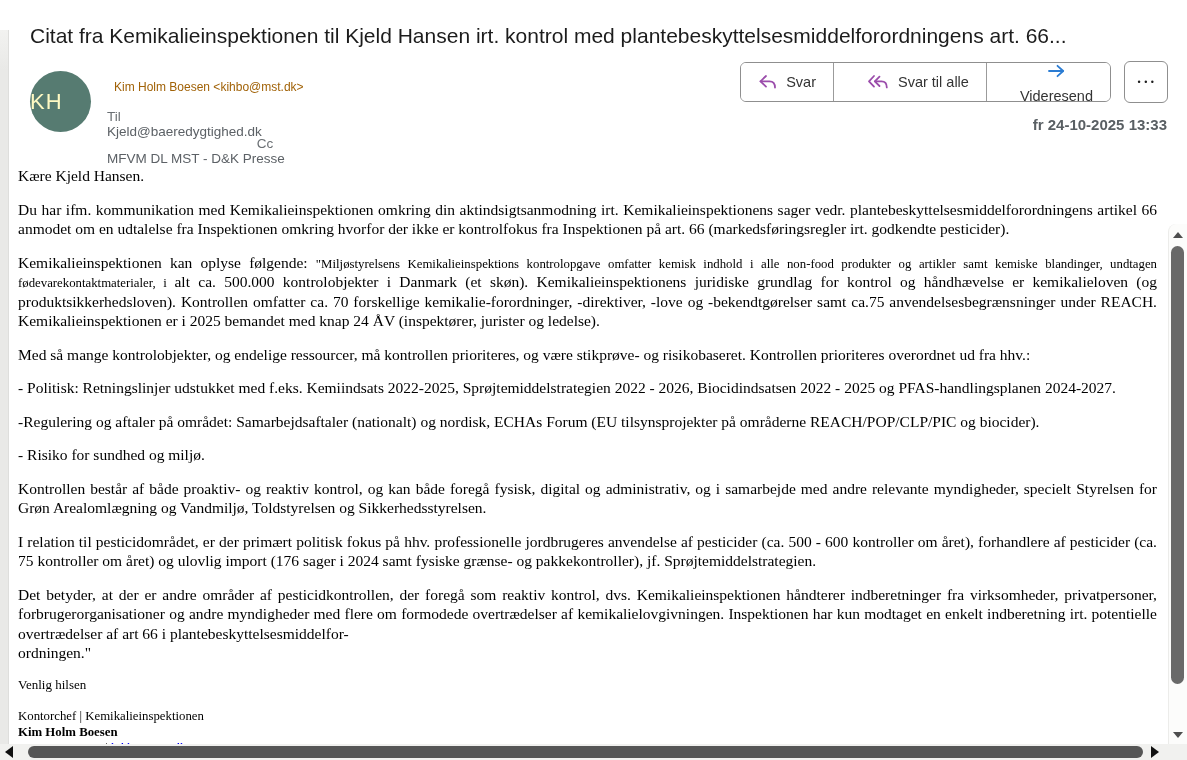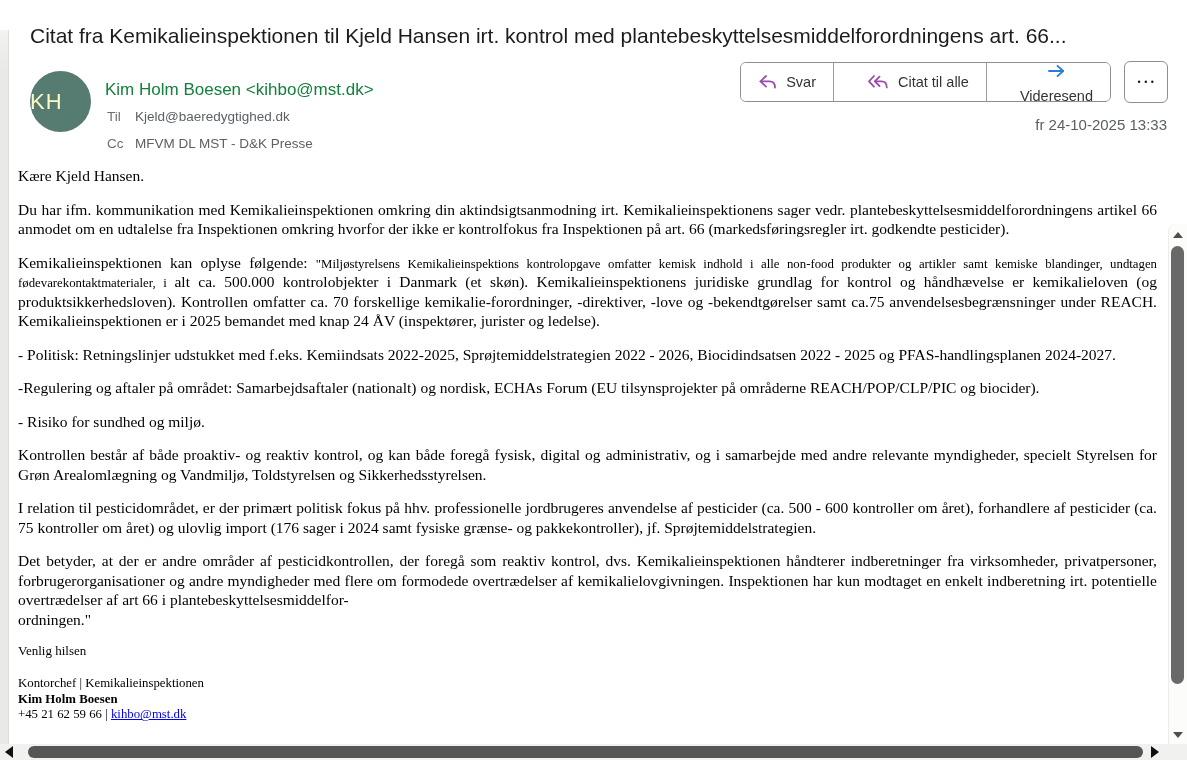--- a/index.html
+++ b/index.html
@@ -11,34 +11,34 @@
   .left-strip{position:absolute;left:0;top:30px;bottom:16px;width:8px;
     background:linear-gradient(180deg,#f2f2f0 0,#e9e9e7 40px,#e9e9e7 100%);
     border-right:1px solid #dededc;}
   
   .subject{position:absolute;left:30px;top:24px;right:12px;font-size:21px;color:#1c1c1c;
     white-space:nowrap;overflow:hidden;}
   
   .avatar{position:absolute;left:30px;top:71px;width:61px;height:61px;border-radius:50%;
     background:#567b71;color:#fef9c3;display:flex;align-items:center;justify-content:flex-start;
     font-size:22px;letter-spacing:1px;cursor:pointer;}
-  .sender-name{position:absolute;left:105px;top:80px;font-size:17px;color:#15803d;}
-  .addr-row{position:absolute;left:107px;display:flex;font-size:13.5px;color:#5c6166;}
+  .sender-name{position:absolute;left:114px;top:80px;font-size:12px;color:#a16207;}
+  .addr-row{position:absolute;left:107px;display:flex;font-size:13.5px;color:#5c6166;flex-direction:column;}
   .addr-row .lbl{width:28px;color:#6a6f73;}
   .to-row{top:109px;} .cc-row{top:136px;align-items:flex-end;}
   
   .actions{position:absolute;top:61px;right:19px;display:flex;align-items:center;}
   .btn-group{display:flex;border:1px solid #8f8f8f;border-radius:6px;background:#fff;overflow:hidden;gap:16px;}
   .btn{display:flex;align-items:center;gap:9px;height:38px;padding:0 17px;font-size:14.5px;
     color:#333;background:#fff;cursor:pointer;border-right:1px solid #9b9b9b;}
   .btn:last-child{border-right:none;flex-direction:column;}
   .more-btn{margin-left:13px;width:42px;height:40px;border:1px solid #8f8f8f;border-radius:6px;
     background:#fff;display:flex;align-items:center;justify-content:center;cursor:pointer;}
   .more-dots{font-size:9px;letter-spacing:3.5px;color:#1f1f1f;padding-left:3px;}
-  .date{position:absolute;top:116px;right:20px;font-size:15px;color:#595f63;}
+  .date{position:absolute;top:116px;right:20px;font-size:15px;color:#595f63;font-weight:bold;}
   
   .mailbody{position:absolute;left:18px;right:24px;top:166px;
     font-family:"Liberation Serif",serif;font-size:15.5px;line-height:1.26;color:#000;
     text-align:justify;}
   .para{margin:0 6px 14px 0;}
   .seg-sm{font-size:12.8px;}
   .closing{font-size:13px;margin:4px 0 16px 0;}
   .signature{font-size:12.8px;line-height:1.24;}
   .sig-line{min-height:5px;}
   .sig-b{font-weight:bold;}
@@ -96,21 +96,21 @@
       <span>Svar</span>
     </div>
     <div class="btn">
       <span>
         <svg width="22" height="16" viewBox="0 0 22 16">
           <path d="M7 2 L2 7.3 L7 12.6" fill="none" stroke="#9b4dab" stroke-width="1.8" stroke-linecap="round" stroke-linejoin="round"></path>
           <path d="M12.5 2.6 L7.8 7.3 L12.5 12" fill="none" stroke="#9b4dab" stroke-width="1.8" stroke-linecap="round" stroke-linejoin="round"></path>
           <path d="M8 7.3 H14.5 C18 7.3 19.8 10 19.8 13.4" fill="none" stroke="#9b4dab" stroke-width="1.8" stroke-linecap="round"></path>
         </svg>
       </span>
-      <span>Citat til alle</span>
+      <span>Svar til alle</span>
     </div>
     <div class="btn">
       <span>
         <svg width="19" height="16" viewBox="0 0 19 16">
           <path d="M2 8 H16" fill="none" stroke="#2b7cd3" stroke-width="1.8" stroke-linecap="round"></path>
           <path d="M10.5 2.8 L16.2 8 L10.5 13.2" fill="none" stroke="#2b7cd3" stroke-width="1.8" stroke-linecap="round" stroke-linejoin="round"></path>
         </svg>
       </span>
       <span>Videresend</span>
     </div>
@@ -120,20 +120,21 @@
   </div>
 </div>
 
 <div class="date">fr 24-10-2025 13:33</div>
 
 <div class="mailbody">
   <div>
       <div class="para"><span>Kære Kjeld Hansen.</span></div>
       <div class="para"><span>Du har ifm. kommunikation med Kemikalieinspektionen omkring din aktindsigtsanmodning irt. Kemikalieinspektionens sager vedr. plantebeskyttelsesmiddelforordningens artikel 66 anmodet om en udtalelse fra Inspektionen omkring hvorfor der ikke er kontrolfokus fra Inspektionen på art. 66 (markedsføringsregler irt. godkendte pesticider).</span></div>
       <div class="para"><span>Kemikalieinspektionen kan oplyse følgende: </span><span class="seg-sm">"Miljøstyrelsens Kemikalieinspektions kontrolopgave omfatter kemisk indhold i alle non-food produkter og artikler samt kemiske blandinger, undtagen fødevarekontaktmaterialer, i </span><span>alt ca. 500.000 kontrolobjekter i Danmark (et skøn). Kemikalieinspektionens juridiske grundlag for kontrol og håndhævelse er kemikalieloven (og produktsikkerhedsloven). Kontrollen omfatter ca. 70 forskellige kemikalie-forordninger, -direktiver, -love og -bekendtgørelser samt ca.75 anvendelsesbegrænsninger under REACH. Kemikalieinspektionen er i 2025 bemandet med knap 24 ÅV (inspektører, jurister og ledelse).</span></div>
+      <div class="para"><span>Med så mange kontrolobjekter, og endelige ressourcer, må kontrollen prioriteres, og være stikprøve- og risikobaseret. Kontrollen prioriteres overordnet ud fra hhv.:</span></div>
       <div class="para"><span>- Politisk: Retningslinjer udstukket med f.eks. Kemiindsats 2022-2025, Sprøjtemiddelstrategien 2022 - 2026, Biocidindsatsen 2022 - 2025 og PFAS-handlingsplanen 2024-2027.</span></div>
       <div class="para"><span>-Regulering og aftaler på området: Samarbejdsaftaler (nationalt) og nordisk, ECHAs Forum (EU tilsynsprojekter på områderne REACH/POP/CLP/PIC og biocider).</span></div>
       <div class="para"><span>- Risiko for sundhed og miljø.</span></div>
       <div class="para"><span>Kontrollen består af både proaktiv- og reaktiv kontrol, og kan både foregå fysisk, digital og administrativ, og i samarbejde med andre relevante myndigheder, specielt Styrelsen for Grøn Arealomlægning og Vandmiljø, Toldstyrelsen og Sikkerhedsstyrelsen.</span></div>
       <div class="para"><span>I relation til pesticidområdet, er der primært politisk fokus på hhv. professionelle jordbrugeres anvendelse af pesticider (ca. 500 - 600 kontroller om året), forhandlere af pesticider (ca. 75 kontroller om året) og ulovlig import (176 sager i 2024 samt fysiske grænse- og pakkekontroller), jf. Sprøjtemiddelstrategien.</span></div>
       <div class="para"><span>Det betyder, at der er andre områder af pesticidkontrollen, der foregå som reaktiv kontrol, dvs. Kemikalieinspektionen håndterer indberetninger fra virksomheder, privatpersoner, forbrugerorganisationer og andre myndigheder med flere om formodede overtrædelser af kemikalielovgivningen. Inspektionen har kun modtaget en enkelt indberetning irt. potentielle overtrædelser af art 66 i plantebeskyttelsesmiddelfor-</span><br><span>ordningen."</span></div>
     </div>
   <div class="closing">Venlig hilsen</div>
   <div class="signature">
       <div class="sig-line"><span>Kontorchef | Kemikalieinspektionen</span></div>

